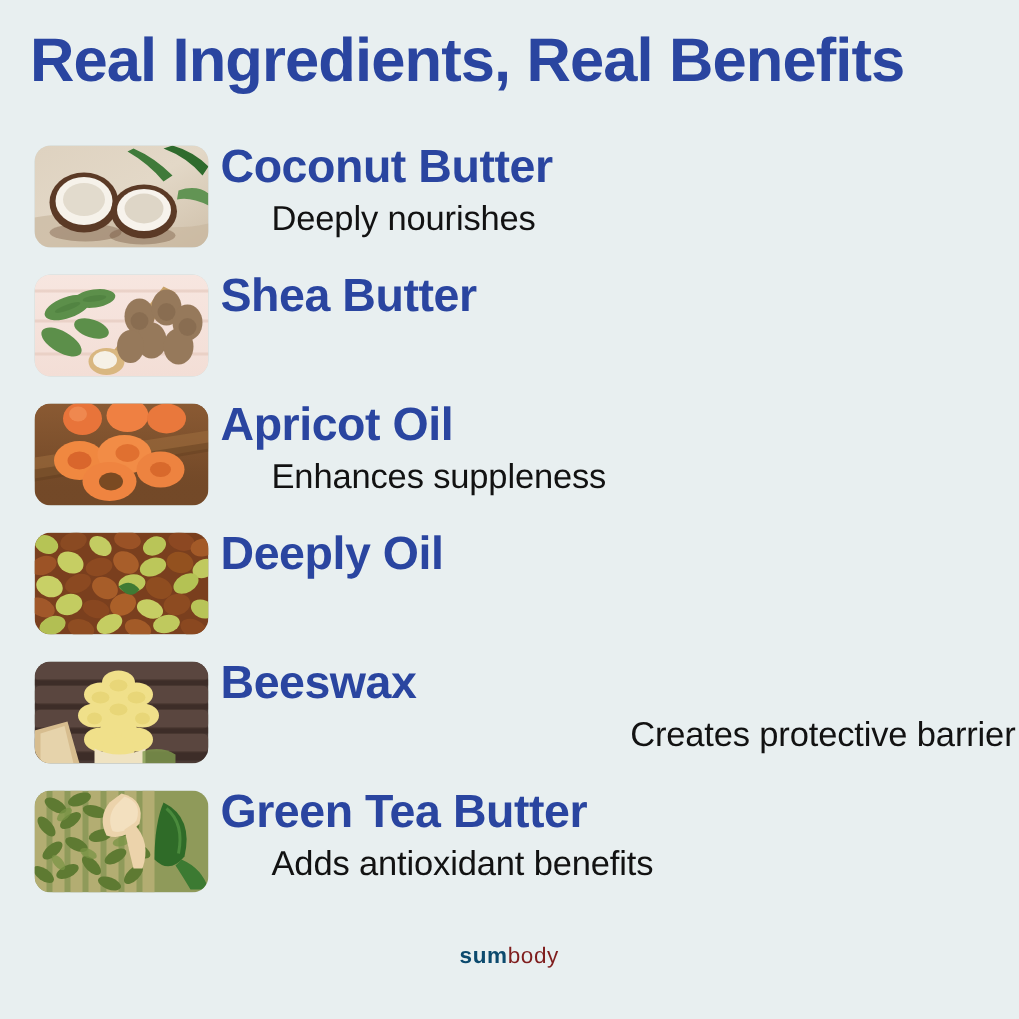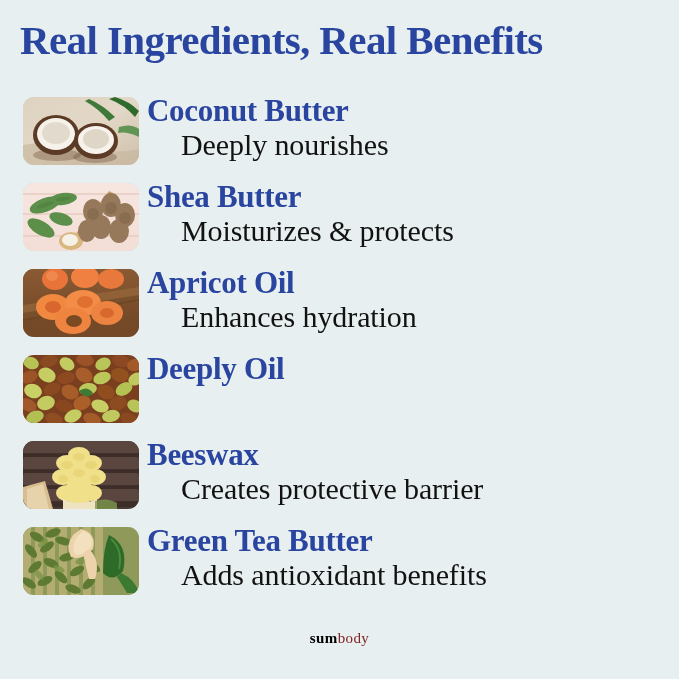--- a/index.html
+++ b/index.html
@@ -13,21 +13,20 @@
     background: #e8eff0;
     font-family: "Liberation Sans", sans-serif;
     -webkit-font-smoothing: antialiased;
   }
   #infographic {
     position: relative;
     width: 655px;
     height: 679px;
     background: #e8eff0;
     box-sizing: border-box;
-    font-family: Liberation Serif, serif;
   }
 
   
   .headline {
     position: absolute;
     left: 20px;
     top: 14px;
     width: 650px;
     font-size: 41px;
     font-weight: bold;
@@ -71,51 +70,51 @@
   }
   .ing-name {
     font-size: 31px;
     font-weight: bold;
     letter-spacing: -0.3px;
     color: #2a45a0;
     line-height: 38px;
     white-space: nowrap;
   }
   .ing-benefit {
-    font-size: 30px;
+    font-size: 23px;
     font-weight: normal;
     color: #121212;
     line-height: 30px;
     letter-spacing: -0.1px;
     white-space: nowrap;
     margin-left: 34px;
   }
 
   
   .row-0 .ing-benefit { margin-left: 34px; }
   .row-1 .ing-benefit { margin-left: 34px; }
   .row-2 .ing-benefit { margin-left: 34px; }
   .row-3 .ing-benefit { margin-left: 34px; }
-  .row-4 .ing-benefit { margin-left: 34px; }
+  .row-4 .ing-benefit { margin-left: 34px; text-align: right; }
   .row-5 .ing-benefit { margin-left: 34px; }
 
   
   .brand {
     position: absolute;
     left: 0;
     top: 628px;
     width: 679px;
     text-align: center;
     font-size: 15px;
     letter-spacing: 0.4px;
     color: #9aa3a6;
     line-height: 20px;
   }
   .brand .brand-strong {
-    color: #000000;
+    color: #0c4a6e;
     font-weight: 600;
   }
   .brand .brand-light {
     color: #7f1d1d;
     font-weight: 400;
   }
 </style>
 </head>
 <body>
 
@@ -196,21 +195,20 @@
           </g>
           <g fill="#7d6349" opacity="0.5">
             <ellipse cx="70" cy="31" rx="6" ry="6"></ellipse>
             <ellipse cx="88" cy="25" rx="6" ry="6"></ellipse>
             <ellipse cx="102" cy="35" rx="6" ry="6"></ellipse>
           </g>
         </svg>
       </div>
       <div class="text-block">
         <div class="ing-name">Shea Butter</div>
-        <div class="ing-benefit">Moisturizes &amp; protects</div>
       </div>
     </div>
 
     <div class="ingredient-row row-2">
       <div class="thumb">
         <svg viewBox="0 0 116 68" preserveAspectRatio="none" aria-hidden="true">
           <defs>
             <linearGradient id="apri-bg" x1="0" y1="0" x2="0" y2="1">
               <stop offset="0%" stop-color="#8a5a33"></stop>
               <stop offset="55%" stop-color="#7a4e2b"></stop>
@@ -238,21 +236,21 @@
             <ellipse cx="51" cy="52" rx="8" ry="6" fill="#7a4a22"></ellipse>
           </g>
           <g>
             <ellipse cx="84" cy="44" rx="16" ry="12" fill="#ed8340"></ellipse>
             <ellipse cx="84" cy="44" rx="7" ry="5" fill="#d8692c"></ellipse>
           </g>
         </svg>
       </div>
       <div class="text-block">
         <div class="ing-name">Apricot Oil</div>
-        <div class="ing-benefit">Enhances hydration</div>
+        <div class="ing-benefit">Enhances suppleness</div>
       </div>
     </div>
 
     <div class="ingredient-row row-3">
       <div class="thumb">
         <svg viewBox="0 0 116 68" preserveAspectRatio="none" aria-hidden="true">
           <rect width="116" height="68" fill="#7a3f1e"></rect>
           <g>
             <ellipse cx="8" cy="8" rx="8" ry="6" fill="#b6c455" transform="rotate(20 8 8)"></ellipse>
             <ellipse cx="26" cy="6" rx="9" ry="6" fill="#8a4a22" transform="rotate(-15 26 6)"></ellipse>

